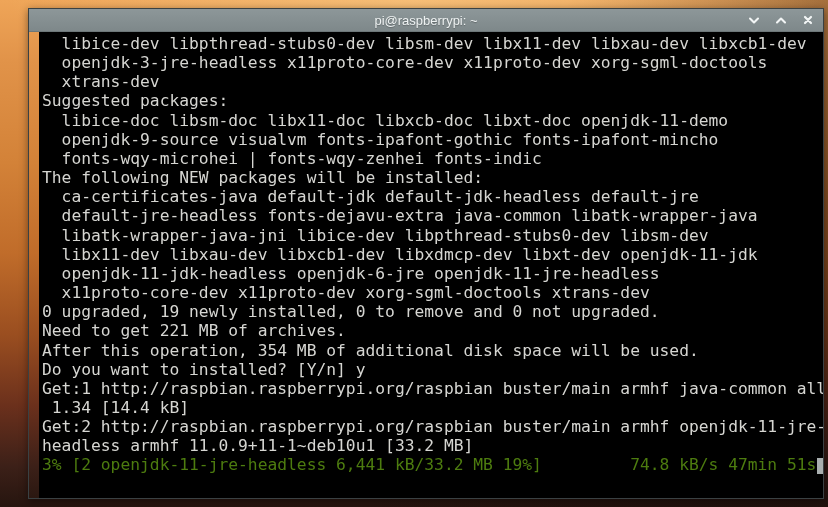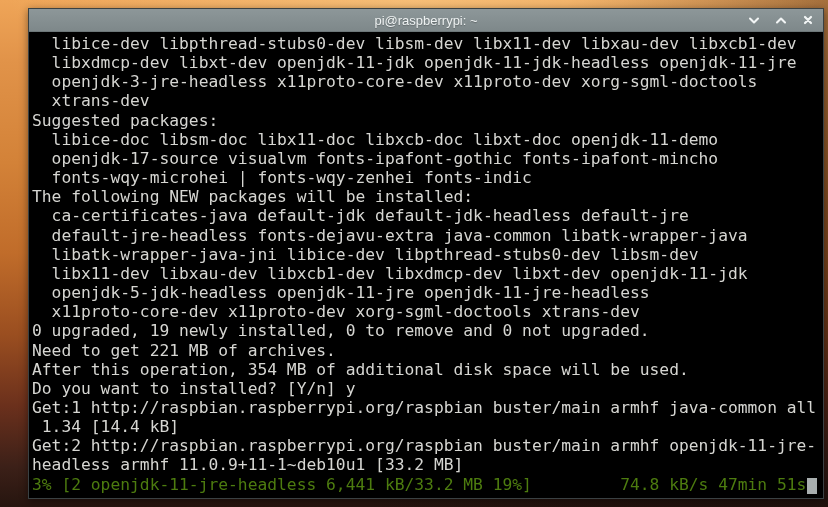--- a/index.html
+++ b/index.html
@@ -51,20 +51,21 @@
     cursor: default;
   }
   .winbtn svg { display: block; }
 
   .terminal {
     background: #000000;
     height: 466px;
     padding: 2px 2px 0 3px;
     overflow: hidden;
     cursor: text;
+    margin-left: 10px;
   }
   .term-line {
     font-family: "DejaVu Sans Mono", "Liberation Mono", monospace;
     font-size: 16.3px;
     line-height: 19.15px;
     color: #d6d6d2;
     white-space: pre;
   }
   .term-line.progress { color: #4d7c0f; }
   .cursor {
@@ -100,33 +101,32 @@
         <span>
           <svg width="10" height="10" viewBox="0 0 10 10">
               <path d="M2 2 L8 8 M8 2 L2 8" fill="none" stroke="#f2f5f5" stroke-width="2.2" stroke-linecap="round"></path>
             </svg>
         </span>
       </span>
     </div>
   </div>
   <div class="terminal">
       <div class="term-line"><span>  libice-dev libpthread-stubs0-dev libsm-dev libx11-dev libxau-dev libxcb1-dev</span></div>
-      <div class="term-line"><span>  libxdmcp-dev libxt-dev openjdk-11-jdk openjdk-11-jdk-headless openjdk-11-jre</span></div>
       <div class="term-line"><span>  openjdk-3-jre-headless x11proto-core-dev x11proto-dev xorg-sgml-doctools</span></div>
       <div class="term-line"><span>  xtrans-dev</span></div>
       <div class="term-line"><span>Suggested packages:</span></div>
       <div class="term-line"><span>  libice-doc libsm-doc libx11-doc libxcb-doc libxt-doc openjdk-11-demo</span></div>
-      <div class="term-line"><span>  openjdk-17-source visualvm fonts-ipafont-gothic fonts-ipafont-mincho</span></div>
+      <div class="term-line"><span>  openjdk-9-source visualvm fonts-ipafont-gothic fonts-ipafont-mincho</span></div>
       <div class="term-line"><span>  fonts-wqy-microhei | fonts-wqy-zenhei fonts-indic</span></div>
       <div class="term-line"><span>The following NEW packages will be installed:</span></div>
       <div class="term-line"><span>  ca-certificates-java default-jdk default-jdk-headless default-jre</span></div>
       <div class="term-line"><span>  default-jre-headless fonts-dejavu-extra java-common libatk-wrapper-java</span></div>
       <div class="term-line"><span>  libatk-wrapper-java-jni libice-dev libpthread-stubs0-dev libsm-dev</span></div>
       <div class="term-line"><span>  libx11-dev libxau-dev libxcb1-dev libxdmcp-dev libxt-dev openjdk-11-jdk</span></div>
-      <div class="term-line"><span>  openjdk-5-jdk-headless openjdk-11-jre openjdk-11-jre-headless</span></div>
+      <div class="term-line"><span>  openjdk-11-jdk-headless openjdk-6-jre openjdk-11-jre-headless</span></div>
       <div class="term-line"><span>  x11proto-core-dev x11proto-dev xorg-sgml-doctools xtrans-dev</span></div>
       <div class="term-line"><span>0 upgraded, 19 newly installed, 0 to remove and 0 not upgraded.</span></div>
       <div class="term-line"><span>Need to get 221 MB of archives.</span></div>
       <div class="term-line"><span>After this operation, 354 MB of additional disk space will be used.</span></div>
       <div class="term-line"><span>Do you want to installed? [Y/n] y</span></div>
       <div class="term-line"><span>Get:1 http://raspbian.raspberrypi.org/raspbian buster/main armhf java-common all</span></div>
       <div class="term-line"><span> 1.34 [14.4 kB]</span></div>
       <div class="term-line"><span>Get:2 http://raspbian.raspberrypi.org/raspbian buster/main armhf openjdk-11-jre-</span></div>
       <div class="term-line"><span>headless armhf 11.0.9+11-1~deb10u1 [33.2 MB]</span></div>
       <div class="term-line progress"><span>3% [2 openjdk-11-jre-headless 6,441 kB/33.2 MB 19%]         74.8 kB/s 47min 51s</span><span class="cursor"></span></div>

